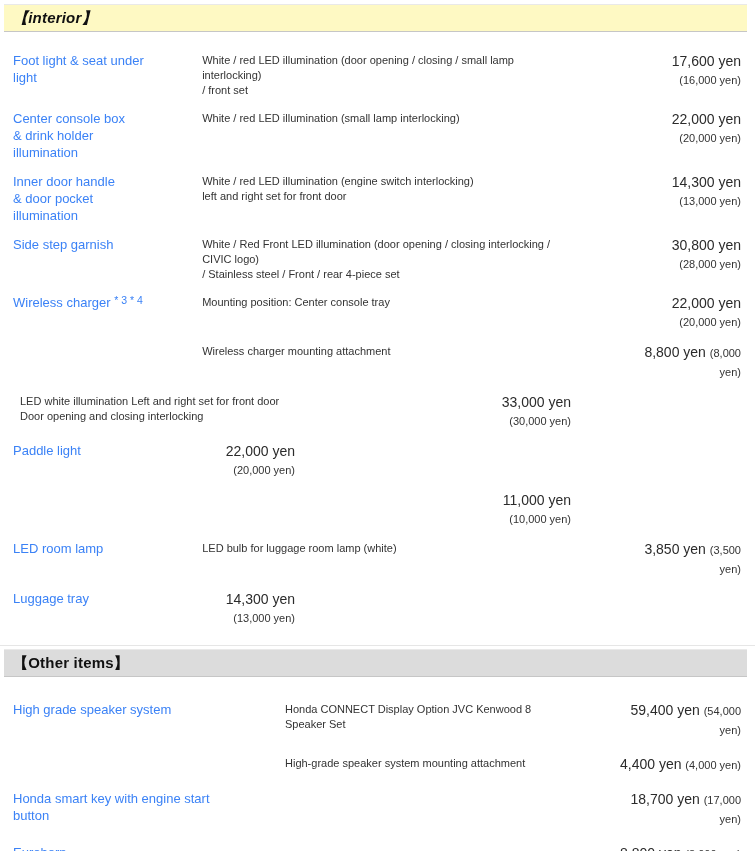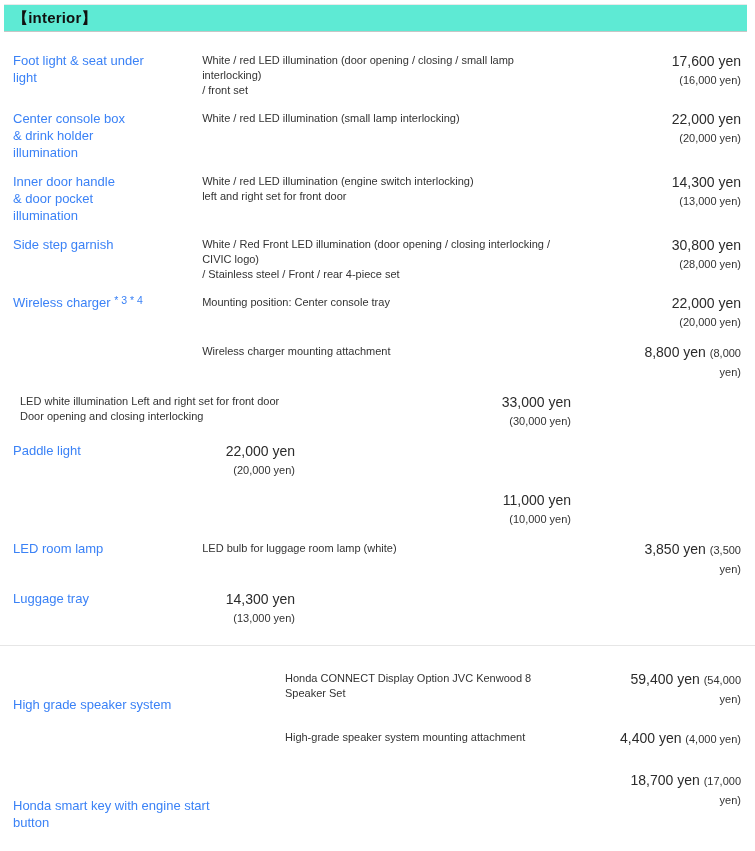--- a/index.html
+++ b/index.html
@@ -55,41 +55,41 @@
     font-size: 14px;
     line-height: 18px;
     color: #2b2b2b;
   }
   .price-sub { font-size: 11px; color: #333333; }
 
   .sec-interior .c-name  { width: 186px; }
   .sec-interior .c-desc  { width: 446px; margin-left: 16px; }
   .sec-interior .c-price { width: 105px; }
 
-  .sec-other .c-name  { width: 281px; margin-top: 26px; }
+  .sec-other .c-name  { width: 281px; }
   .sec-other .c-desc  { width: 331px; }
   .sec-other .c-price { width: 125px; }
 
   .note { font-size: 10.5px; position: relative; top: -3px; white-space: nowrap; }
 
   .divider {
     border: 0;
     border-top: 1px solid #e6e6e6;
     margin: 12px 0 3px 0;
     width: 755px;
   }
   .sec-interior { padding-bottom: 0; }
 </style>
 </head>
 <body>
 
 <div class="page">
 
   <div class="section sec-interior">
-    <div class="section-bar" style="background: #5eead4; border-bottom-color: rgb(198, 198, 198);">【interior】</div>
+    <div class="section-bar" style="background: #fef9c3; border-bottom-color: rgb(198, 198, 198); font-style: italic;">【interior】</div>
     <div class="rows">
   <div class="row">
     <div class="c-name">Foot light &amp; seat under<br>light</div>
     <div class="c-desc">White / red LED illumination (door opening / closing / small lamp<br>interlocking)<br>/ front set</div>
     <div class="c-price">
       <span class="price-main">17,600 yen</span>
       <span class="price-sub">(16,000 yen)</span>
     </div>
   </div>
 
@@ -177,20 +177,21 @@
       <span class="price-main">14,300 yen</span>
       <span class="price-sub">(13,000 yen)</span>
     </div>
   </div>
 </div>
   </div>
 
   <hr class="divider">
 
   <div class="section sec-other">
+    <div class="section-bar" style="background: rgb(220, 220, 220); border-bottom-color: rgb(198, 198, 198);">【Other items】</div>
     <div class="rows">
   <div class="row">
     <div class="c-name">High grade speaker system</div>
     <div class="c-desc">Honda CONNECT Display Option JVC Kenwood 8<br>Speaker Set</div>
     <div class="c-price">
       <span class="price-main">59,400 yen</span>
       <span class="price-sub">(54,000 yen)</span>
     </div>
   </div>
 

